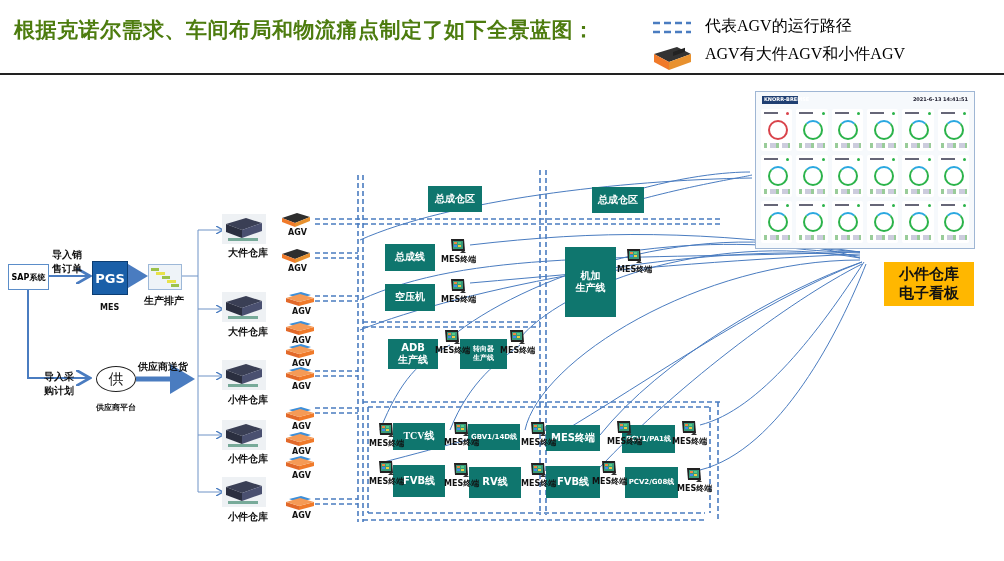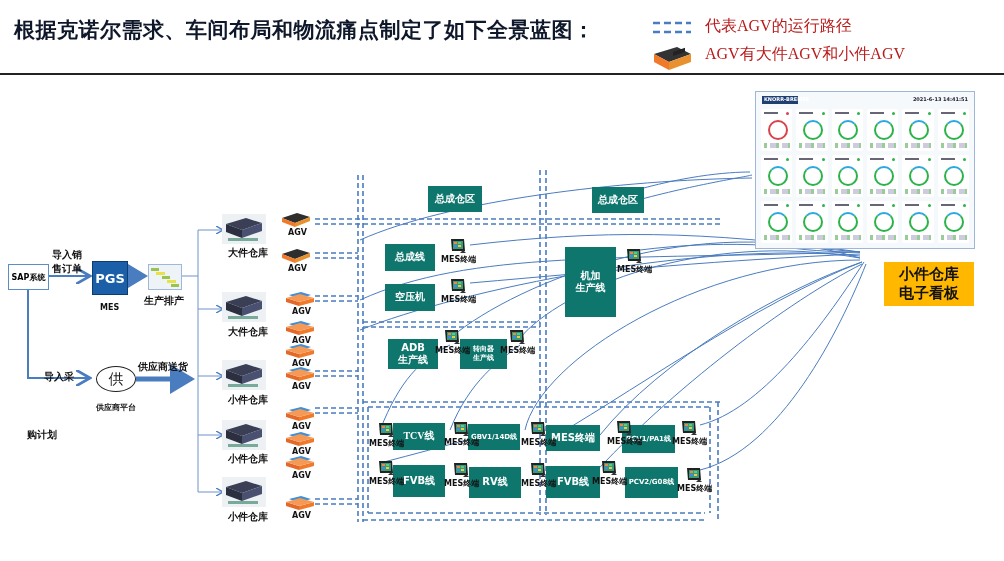--- a/index.html
+++ b/index.html
@@ -1,21 +1,21 @@
 <!DOCTYPE html>
 <html><head>
 <meta charset="utf-8">
 <style>
   html,body{margin:0;padding:0;background:#fff;}
   body{width:1004px;height:561px;position:relative;overflow:hidden;font-family:"DejaVu Sans","Liberation Sans",sans-serif;}
   .abs{position:absolute;}
-  .title{left:14px;top:16px;font-size:21px;font-weight:bold;color:#0f172a;letter-spacing:0.5px;white-space:nowrap;text-align:right;}
+  .title{left:14px;top:16px;font-size:21px;font-weight:bold;color:#4d7c0f;letter-spacing:0.5px;white-space:nowrap;text-align:right;}
   .rule{left:0;top:73px;width:1004px;height:2px;background:#222;}
   .legend-dash{left:651px;top:18px;width:42px;height:18px;}
-  .legend-text{font-family:"Liberation Serif","DejaVu Serif",serif;font-size:16px;color:#b91c1c;white-space:nowrap;}
+  .legend-text{font-family:"Liberation Serif","DejaVu Serif",serif;font-size:16px;color:#000000;white-space:nowrap;}
   .agv-legend{left:651px;top:42px;width:42px;height:30px;}
   .lbl{font-size:10px;font-weight:bold;color:#111;white-space:nowrap;}
   .lbl-s{font-size:8px;font-weight:bold;color:#111;white-space:nowrap;}
   .box{background:#0f766e;color:#fff;font-weight:bold;display:flex;align-items:center;justify-content:center;text-align:center;line-height:1.25;}
   .mes{width:26px;height:22px;}
   .mes-lbl{font-size:8px;font-weight:bold;color:#111;white-space:nowrap;}
   .sap{left:8px;top:264px;width:39px;height:24px;border:1px solid #5b8dc9;background:#fff;font-size:8px;font-weight:bold;display:flex;align-items:center;justify-content:center;}
   .dash-board{left:755px;top:91px;width:218px;height:156px;border:1px solid #9fb6d4;background:#f6f9fc;}
   .kanban{left:884px;top:262px;width:90px;height:44px;background:#ffb700;font-family:"Liberation Serif","DejaVu Serif",serif;font-weight:bold;font-size:15px;color:#111;display:flex;flex-direction:column;align-items:center;justify-content:center;line-height:1.3;}
   svg.overlay{position:absolute;left:0;top:0;}
@@ -122,21 +122,21 @@
 <svg class="abs" style="left:148px;top:264px;" width="34" height="26">
   <rect x="0.5" y="0.5" width="33" height="25" fill="#eef3f8" stroke="#9db8d8"></rect>
   <rect x="3" y="4" width="8" height="3" fill="#9bc24a"></rect>
     <rect x="8" y="8" width="9" height="3" fill="#e8e24a"></rect>
   <rect x="14" y="12" width="8" height="3" fill="#9bc24a"></rect>
     <rect x="19" y="16" width="9" height="3" fill="#e8e24a"></rect>
   <rect x="23" y="20" width="8" height="3" fill="#9bc24a"></rect>
 </svg>
 <div class="abs lbl" style="left:144px;top:294px;">生产排产</div>
 <div class="abs lbl" style="left:44px;top:370px;">导入采</div>
-<div class="abs lbl" style="left:27px;top:384px;margin-top:44px;">购计划</div>
+<div class="abs lbl" style="left:44px;top:384px;">购计划</div>
 <div class="abs" style="left:96px;top:366px;width:38px;height:24px;border:1.5px solid #222;border-radius:50%;display:flex;align-items:center;justify-content:center;font-size:15px;color:#222;">供</div>
 <div class="abs lbl-s" style="left:96px;top:402px;">供应商平台</div>
 <div class="abs lbl" style="left:138px;top:360px;">供应商送货</div>
 
 <div id="warehouses">
     <svg class="abs" width="44" height="30" style="left: 222px; top: 214px;">
       <rect x="0" y="0" width="44" height="30" fill="#eef1f4"></rect>
       <polygon points="4,10 24,4 40,9 20,16" fill="#3a3f55"></polygon>
       <polygon points="4,10 20,16 20,24 4,18" fill="#2b2f40"></polygon>
       <polygon points="20,16 40,9 40,17 20,24" fill="#4a5070"></polygon>

